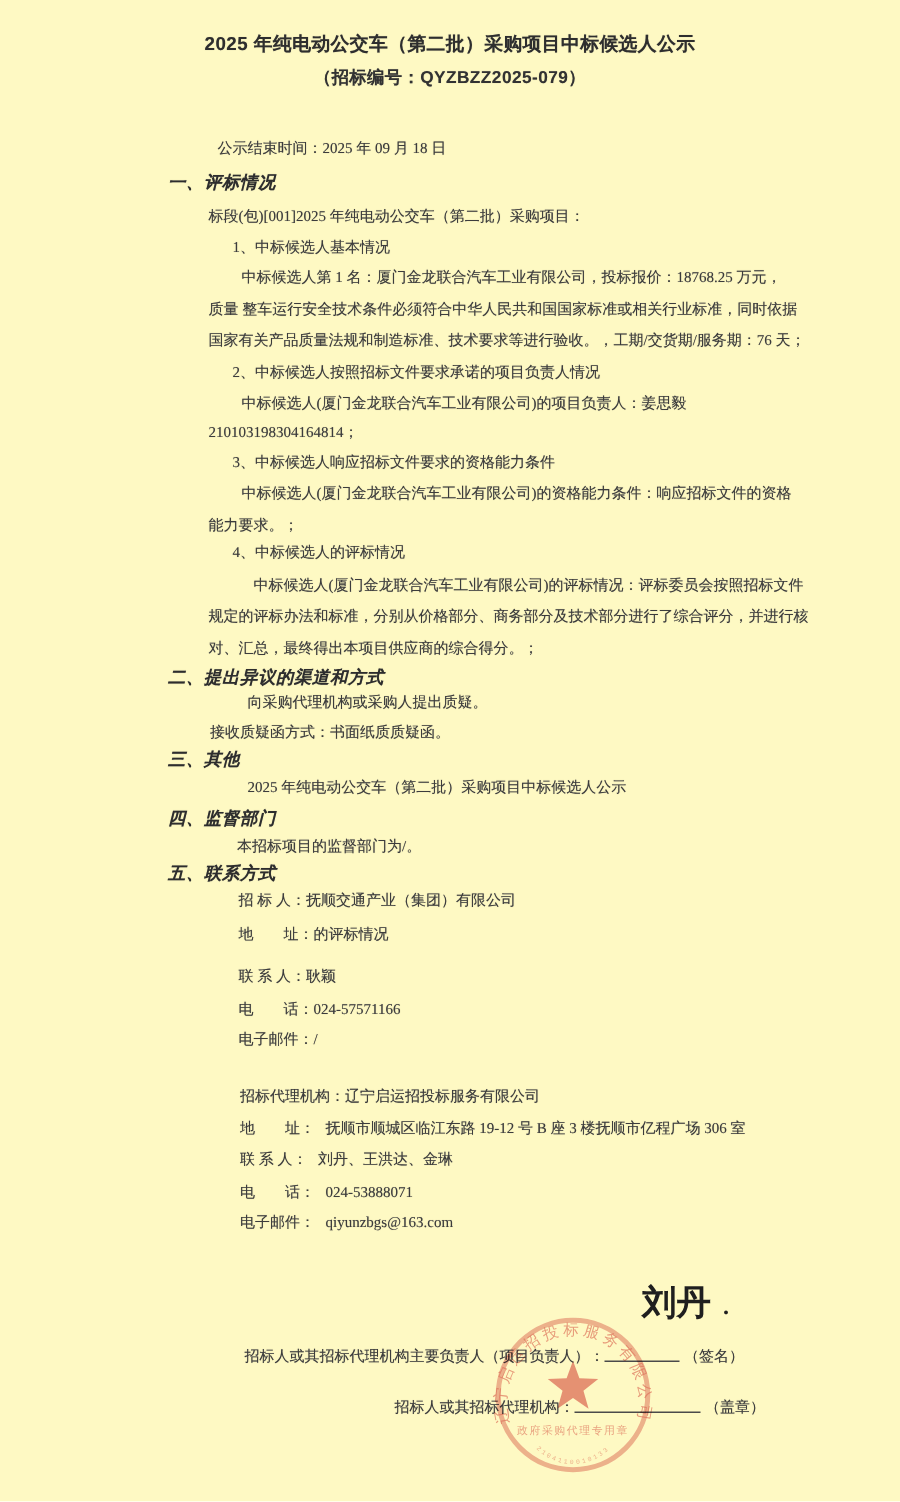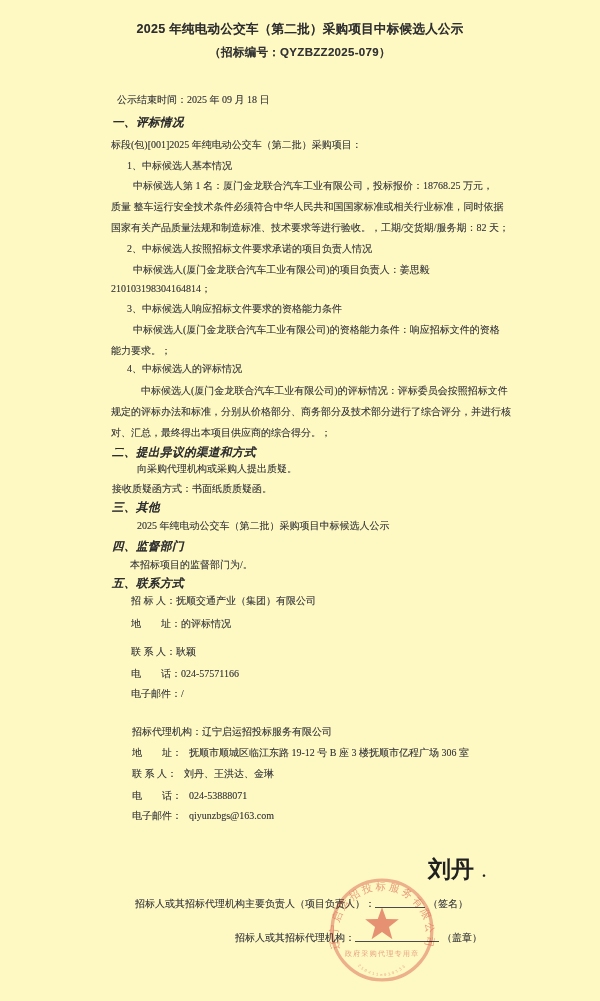--- a/index.html
+++ b/index.html
@@ -1,21 +1,21 @@
 <!DOCTYPE html>
 <html><head>
 <meta charset="utf-8">
 <style>
   html,body{margin:0;padding:0;background:#ffffff;}
   #page{
     position:relative;width:600px;height:1001px;background:#fef9c3;overflow:hidden;
     font-family:"Liberation Serif","DejaVu Serif",serif;color:#3c3c3c;
   }
   .ln{position:absolute;white-space:nowrap;line-height:1.15;}
-  .b{font-size:10px;color:#3c3c3c;}
+  .b{font-size:10px;color:#3c3c3c;margin-left:28px;}
   .ctr{left:0;width:600px;text-align:center;}
   .t-title{font-family:"Liberation Sans","DejaVu Sans",sans-serif;font-weight:700;font-size:12.5px;color:#2e2e2e;letter-spacing:.3px;}
   .t-sub{font-family:"Liberation Sans","DejaVu Sans",sans-serif;font-weight:700;font-size:11.5px;color:#323232;letter-spacing:.3px;}
   .h{font-family:"Liberation Sans","DejaVu Sans",sans-serif;font-weight:700;font-size:11.5px;color:#2d2d2d;letter-spacing:.5px;font-style:italic;}
   .lbl{color:#3c3c3c;}
   .blank{display:inline-block;border-bottom:1px solid #4a4a4a;height:10px;vertical-align:-1px;}
   .sig{
     font-family:"DejaVu Sans","Liberation Sans",sans-serif;
     font-size:23px;font-weight:600;color:#1f1f1f;
     transform:rotate(-7deg) skewX(-6deg);transform-origin:left bottom;
@@ -31,21 +31,21 @@
   <div class="ln ctr t-title scan" style="top:22px">2025 年纯电动公交车（第二批）采购项目中标候选人公示</div>
   <div class="ln ctr t-sub scan" style="top:46px">（招标编号：QYZBZZ2025-079）</div>
 
   <div class="ln b scan" style="left:117px;top:94px">公示结束时间：2025 年 09 月 18 日</div>
 
   <div class="ln h scan" style="left:112px;top:116px">一、评标情况</div>
   <div class="ln b scan" style="left:111px;top:139px">标段(包)[001]2025 年纯电动公交车（第二批）采购项目：</div>
   <div class="ln b scan" style="left:127px;top:160px">1、中标候选人基本情况</div>
   <div class="ln b scan" style="left:133px;top:180px">中标候选人第 1 名：厦门金龙联合汽车工业有限公司，投标报价：18768.25 万元，</div>
   <div class="ln b scan" style="left:111px;top:201px">质量 整车运行安全技术条件必须符合中华人民共和国国家标准或相关行业标准，同时依据</div>
-  <div class="ln b scan" style="left:111px;top:222px">国家有关产品质量法规和制造标准、技术要求等进行验收。，工期/交货期/服务期：82 天；</div>
+  <div class="ln b scan" style="left:111px;top:222px">国家有关产品质量法规和制造标准、技术要求等进行验收。，工期/交货期/服务期：76 天；</div>
   <div class="ln b scan" style="left:127px;top:243px">2、中标候选人按照招标文件要求承诺的项目负责人情况</div>
   <div class="ln b scan" style="left:133px;top:264px">中标候选人(厦门金龙联合汽车工业有限公司)的项目负责人：姜思毅</div>
   <div class="ln b scan" style="left:111px;top:283px">210103198304164814；</div>
   <div class="ln b scan" style="left:127px;top:303px">3、中标候选人响应招标文件要求的资格能力条件</div>
   <div class="ln b scan" style="left:133px;top:324px">中标候选人(厦门金龙联合汽车工业有限公司)的资格能力条件：响应招标文件的资格</div>
   <div class="ln b scan" style="left:111px;top:345px">能力要求。；</div>
   <div class="ln b scan" style="left:127px;top:363px">4、中标候选人的评标情况</div>
   <div class="ln b scan" style="left:141px;top:385px">中标候选人(厦门金龙联合汽车工业有限公司)的评标情况：评标委员会按照招标文件</div>
   <div class="ln b scan" style="left:111px;top:427px">对、汇总，最终得出本项目供应商的综合得分。；</div>
   <div class="ln b scan" style="left:111px;top:406px">规定的评标办法和标准，分别从价格部分、商务部分及技术部分进行了综合评分，并进行核</div>

